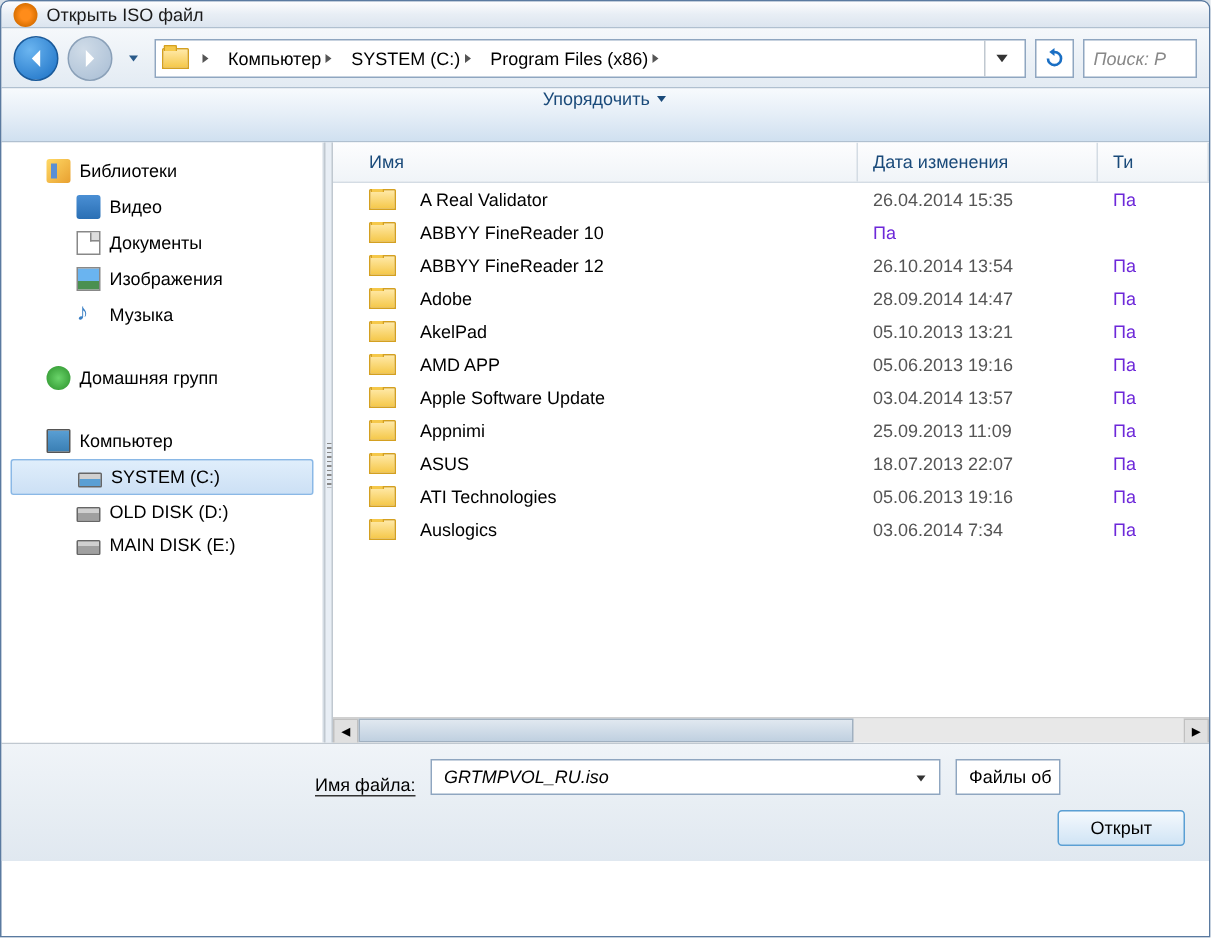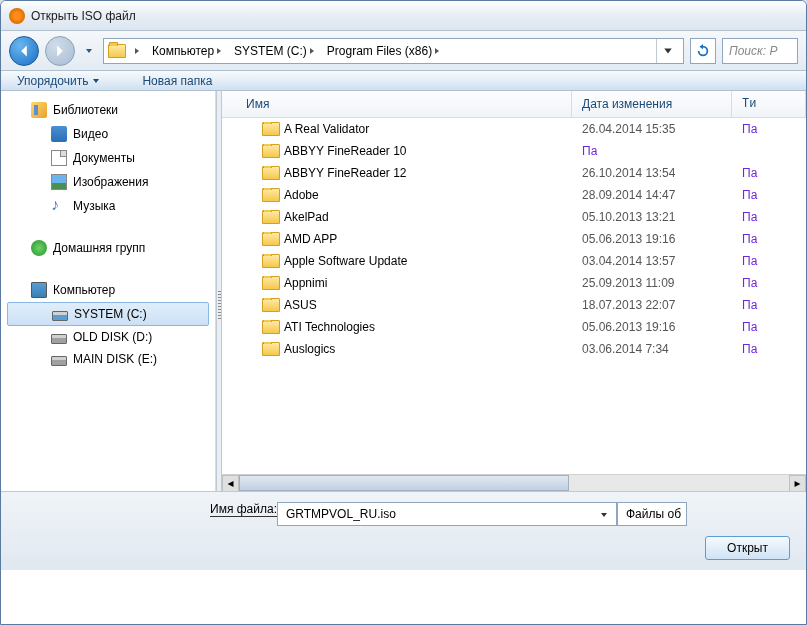--- a/index.html
+++ b/index.html
@@ -1,20 +1,20 @@
 <!DOCTYPE html>
 <html><head>
 <meta charset="utf-8">
 <style>
 * { box-sizing: border-box; margin: 0; padding: 0; font-family: 'Segoe UI', Tahoma, sans-serif; font-size: 12px; }
 body { background: #d8e0e8; width: 807px; height: 625px; overflow: hidden; }
 
 .window { width: 807px; height: 625px; background: #fff; border: 1px solid #5a7aa0; border-radius: 6px 6px 0 0; overflow: hidden; }
 
-.titlebar { height: 30px; background: linear-gradient(to bottom, #fdfdfe 0%, #e8eef5 50%, #dce5ef 100%); border-bottom: 1px solid #b0c0d0; display: flex; align-items: center; padding: 0 8px; gap: 6px; }
+.titlebar { height: 18px; background: linear-gradient(to bottom, #fdfdfe 0%, #e8eef5 50%, #dce5ef 100%); border-bottom: 1px solid #b0c0d0; display: flex; align-items: center; padding: 0 8px; gap: 6px; }
 .titlebar .app-icon { width: 16px; height: 16px; background: radial-gradient(circle, #ff8c1a 30%, #d96f00 70%); border-radius: 50%; }
 .titlebar .title { color: #1a1a1a; }
 
 .navbar { height: 40px; background: linear-gradient(to bottom, #f5f8fb 0%, #e3ebf3 100%); border-bottom: 1px solid #b0c0d0; display: flex; align-items: center; padding: 0 8px; gap: 6px; }
 .nav-btn { width: 30px; height: 30px; border-radius: 50%; background: radial-gradient(circle at 35% 30%, #6bb5f0, #1a6fc4); border: 1px solid #1a5a9a; display: flex; align-items: center; justify-content: center; cursor: pointer; }
 .nav-btn.fwd { background: radial-gradient(circle at 35% 30%, #d0dce8, #a8bdd4); border-color: #8aa0b8; }
 .nav-btn svg { width: 14px; height: 14px; fill: #fff; }
 .nav-drop { width: 16px; height: 30px; display: flex; align-items: center; justify-content: center; cursor: pointer; }
 .nav-drop svg { width: 8px; height: 8px; fill: #2a5a8a; }
 
@@ -25,21 +25,21 @@
 .crumb svg { width: 6px; height: 8px; fill: #555; }
 .addr-controls { display: flex; align-items: center; border-left: 1px solid #c0c8d0; height: 100%; }
 .addr-ctrl { width: 22px; height: 24px; display: flex; align-items: center; justify-content: center; cursor: pointer; }
 .addr-ctrl svg { width: 10px; height: 10px; fill: #333; }
 
 .refresh-btn { width: 26px; height: 26px; background: #fff; border: 1px solid #8fa6c0; display: flex; align-items: center; justify-content: center; cursor: pointer; }
 .refresh-btn svg { width: 14px; height: 14px; fill: #1a6fc4; }
 
 .searchbox { width: 76px; height: 26px; background: #fff; border: 1px solid #8fa6c0; display: flex; align-items: center; padding: 0 6px; color: #888; font-style: italic; overflow: hidden; white-space: nowrap; }
 
-.toolbar { height: 20px; background: linear-gradient(to bottom, #f7fafd 0%, #e5eef7 50%, #d0e0f0 100%); border-bottom: 1px solid #b0c0d0; display: flex; align-items: center; padding: 0 16px; gap: 42px; }
+.toolbar { height: 36px; background: linear-gradient(to bottom, #f7fafd 0%, #e5eef7 50%, #d0e0f0 100%); border-bottom: 1px solid #b0c0d0; display: flex; align-items: center; padding: 0 16px; gap: 42px; flex-direction: column; }
 .tool-item { color: #1a4a7a; cursor: pointer; display: flex; align-items: center; gap: 4px; }
 .tool-item svg { width: 8px; height: 6px; fill: #1a4a7a; }
 
 .body { display: flex; height: 400px; }
 
 .sidebar { width: 215px; background: #fff; overflow-y: auto; padding: 7px 0; border-right: 1px solid #d4dce4; position: relative; }
 .nav-group { margin-bottom: 18px; }
 .nav-head { display: flex; align-items: center; gap: 6px; padding: 4px 8px 4px 30px; cursor: pointer; }
 .nav-item { display: flex; align-items: center; gap: 6px; padding: 4px 8px 4px 50px; cursor: pointer; }
 .nav-item.selected { background: linear-gradient(to bottom, #e0eefb, #cce0f5); border: 1px solid #8ab8e6; border-radius: 2px; margin: 0 6px; padding-left: 44px; }
@@ -58,40 +58,40 @@
 .drive-icon.main { background: linear-gradient(to bottom, #d0d0d0 40%, #5a9fd4 40%); }
 
 .splitter { width: 6px; background: #e8eef5; cursor: ew-resize; border-left: 1px solid #c0c8d0; border-right: 1px solid #c0c8d0; position: relative; }
 .splitter::after { content: ''; position: absolute; left: 1px; top: 50%; width: 3px; height: 30px; background: repeating-linear-gradient(to bottom, #888 0, #888 1px, transparent 1px, transparent 3px); }
 
 .filepane { flex: 1; background: #fff; display: flex; flex-direction: column; overflow: hidden; }
 .columns { display: flex; border-bottom: 1px solid #d4dce4; background: linear-gradient(to bottom, #fdfdfe, #f0f4f8); }
 .col { padding: 6px 10px; border-right: 1px solid #d4dce4; color: #1a4a7a; cursor: pointer; white-space: nowrap; overflow: hidden; }
 .col-name { flex: 0 0 350px; padding-left: 24px; }
 .col-date { flex: 0 0 160px; }
-.col-type { flex: 1; font-family: Liberation Mono, monospace; }
+.col-type { flex: 1; }
 
 .filelist { flex: 1; overflow-y: auto; }
 .filerow { display: flex; align-items: center; padding: 4px 0; cursor: pointer; }
 .fcell { padding: 0 10px; white-space: nowrap; overflow: hidden; }
-.fname { flex: 0 0 350px; display: flex; align-items: center; gap: 4px; padding-left: 40px; text-align: center; }
+.fname { flex: 0 0 350px; display: flex; align-items: center; gap: 16px; padding-left: 24px; text-align: center; }
 .fname .folder-icon { flex-shrink: 0; }
 .fdate { flex: 0 0 160px; color: #555; }
 .ftype { flex: 1; color: #6d28d9; }
 
 .hscroll { height: 17px; background: #f0f0f0; border-top: 1px solid #d0d0d0; display: flex; align-items: center; }
 .hscroll .track { flex: 1; height: 100%; background: #e8e8e8; position: relative; }
 .hscroll .thumb { position: absolute; left: 0; width: 60%; height: 100%; background: linear-gradient(to bottom, #e0e8f0, #c0d0e0); border: 1px solid #a0b0c0; }
 .hscroll .sbtn { width: 17px; height: 17px; background: #e0e0e0; border: 1px solid #c0c0c0; display: flex; align-items: center; justify-content: center; }
 
 .footer { background: linear-gradient(to bottom, #f0f4f8, #e0e8f0); padding: 10px 16px; display: flex; flex-direction: column; gap: 10px; border-top: 1px solid #c0c8d0; }
-.footrow { display: flex; align-items: flex-start; }
+.footrow { display: flex; align-items: flex-end; gap: 10px; }
 .footlabel { text-align: right; width: 260px; }
 .footlabel span { border-bottom: 1px solid #333; }
-.combo { flex: 1; height: 24px; background: #fff; border: 1px solid #8fa6c0; display: flex; align-items: center; padding: 0 8px; max-width: 340px; position: relative; }
+.combo { flex: 1; height: 24px; background: #fff; border: 1px solid #8fa6c0; display: flex; align-items: center; padding: 0 8px; max-width: 340px; position: relative; font-style: italic; }
 .combo .drop { position: absolute; right: 4px; top: 4px; width: 16px; height: 16px; display: flex; align-items: center; justify-content: center; }
 .filterbox { height: 24px; background: #fff; border: 1px solid #8fa6c0; padding: 0 8px; display: flex; align-items: center; width: 70px; overflow: hidden; white-space: nowrap; }
 .dlgbtn { height: 24px; padding: 0 16px; background: linear-gradient(to bottom, #f5f9fd, #d0e4f5); border: 1px solid #5a9fd4; border-radius: 3px; cursor: pointer; width: 85px; overflow: hidden; white-space: nowrap; }
 .btnrow { justify-content: flex-end; padding-right: 0; }
 
 ::-webkit-scrollbar { width: 17px; background: #f0f0f0; }
 ::-webkit-scrollbar-thumb { background: linear-gradient(to right, #e0e8f0, #c0d0e0); border: 1px solid #a0b0c0; }
 ::-webkit-scrollbar-button { height: 17px; background: #e0e0e0; border: 1px solid #c0c0c0; }
 </style>
 </head>

